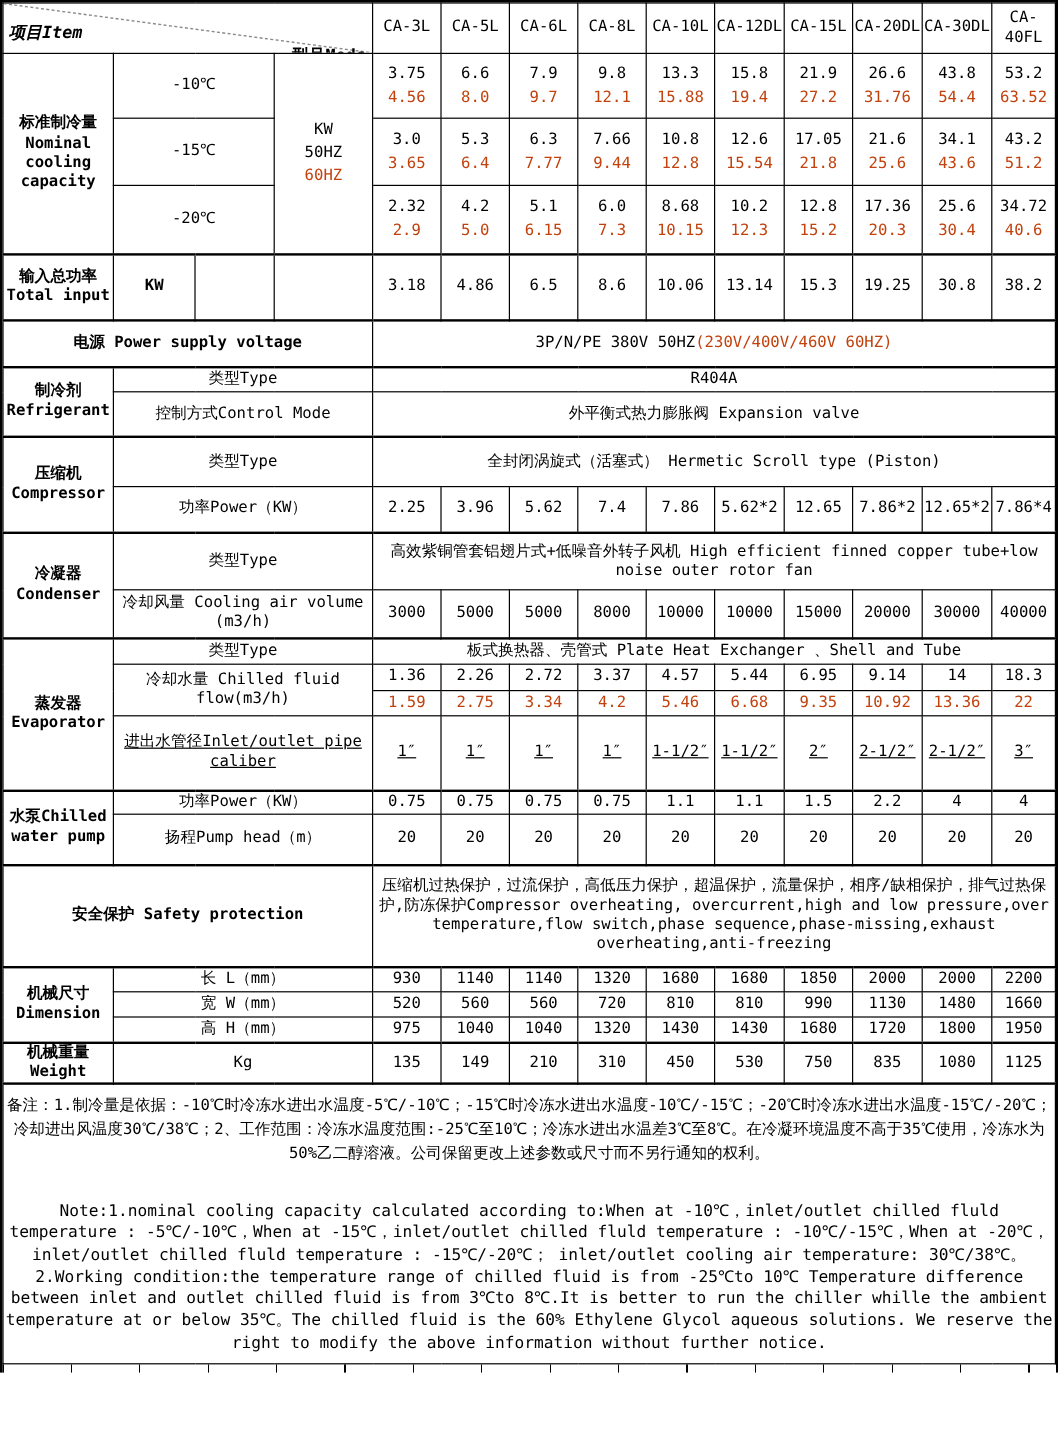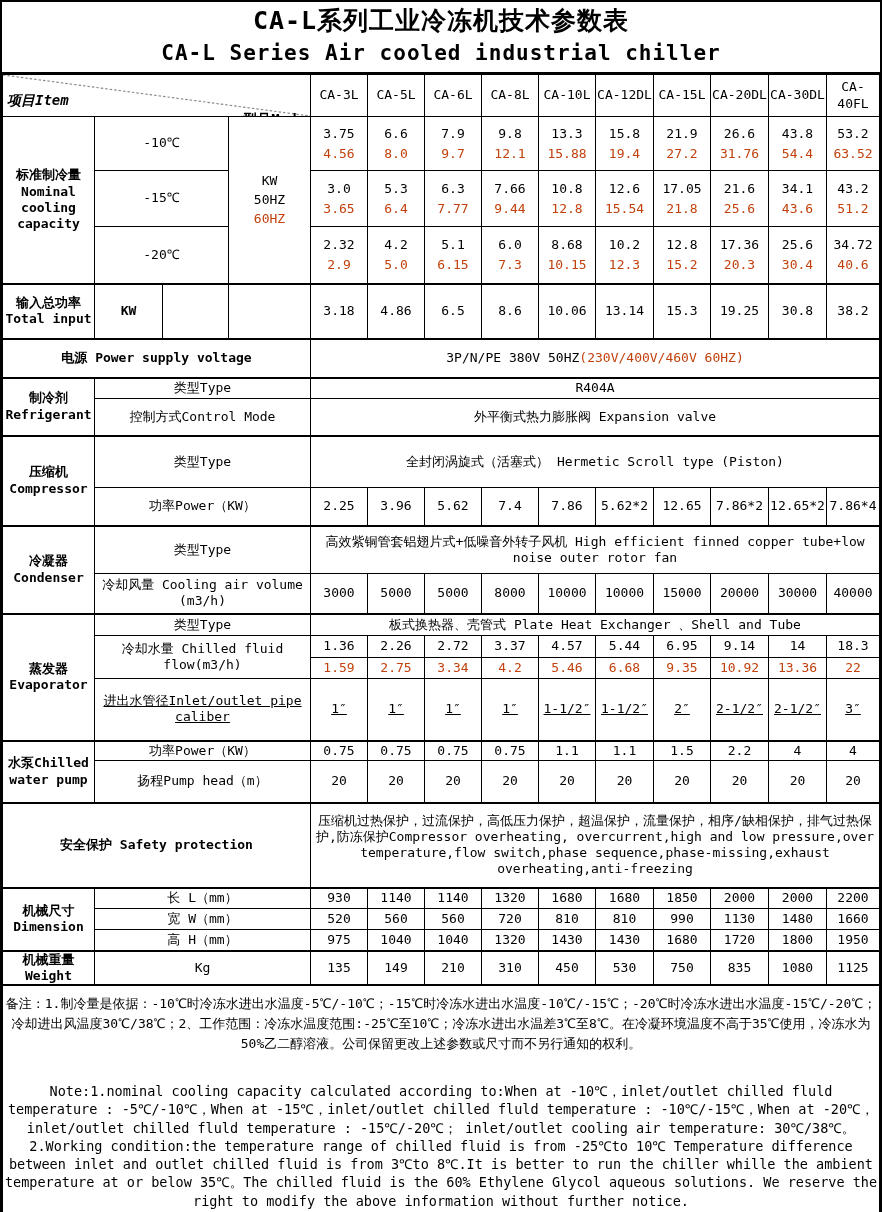--- a/index.html
+++ b/index.html
@@ -25,34 +25,30 @@
   .diag-item{position:absolute;bottom:7px;left:4px;font-weight:bold;font-size:14px;font-style:italic;}
   .wrap-cell{padding:1px 6px;line-height:1.5;}
   .safety-cell{padding:2px 8px;line-height:1.55;text-align:center;}
   .notes-cell{vertical-align:top;text-align:left;padding:16px 6px 6px 6px;}
   .note-zh{font-size:13px;line-height:1.55;margin:0 0 0 0;}
   .note-en{font-size:13.5px;line-height:1.35;margin:28px 0 0 0;}
   .tick-strip{height:7px;background:repeating-linear-gradient(to right,#000 0 1px,transparent 1px 57px);}
   
   tr.rh-header{height:42px;} tr.rh-cool1{height:54px;} tr.rh-cool2{height:56px;} tr.rh-cool3{height:57px;}
   tr.rh-total{height:55px;} tr.rh-power{height:39px;} tr.rh-reftype{height:21px;} tr.rh-refctrl{height:37px;}
-  tr.rh-comptype{height:52px;} tr.rh-comppow{height:38px;} tr.rh-condtype{height:48px;} tr.rh-condair{height:40px;}
+  tr.rh-comptype{height:42px;} tr.rh-comppow{height:38px;} tr.rh-condtype{height:48px;} tr.rh-condair{height:40px;}
   tr.rh-evaptype{height:22px;} tr.rh-flow{height:22px;} tr.rh-flowr{height:21px;} tr.rh-caliber{height:62px;text-decoration:underline;}
   tr.rh-pumppow{height:20px;} tr.rh-pumphead{height:42px;} tr.rh-safety{height:85px;}
   tr.rh-dim{height:21px;} tr.rh-weight{height:34px;} tr.rh-notes{height:233px;}
 </style>
 </head>
 <body>
 
 <div class="page">
 
-  <div class="title-block">
-    <div class="title-zh">CA-L系列工业冷冻机技术参数表</div>
-    <div class="title-en">CA-L Series Air cooled industrial chiller</div>
-  </div>
 
   <table class="tbl">
     <colgroup>
       <col style="width:92px">
         <col style="width:68px">
         <col style="width:66px">
         <col style="width:82px">
       <col style="width:57px">
         <col style="width:57px">
         <col style="width:57px">

